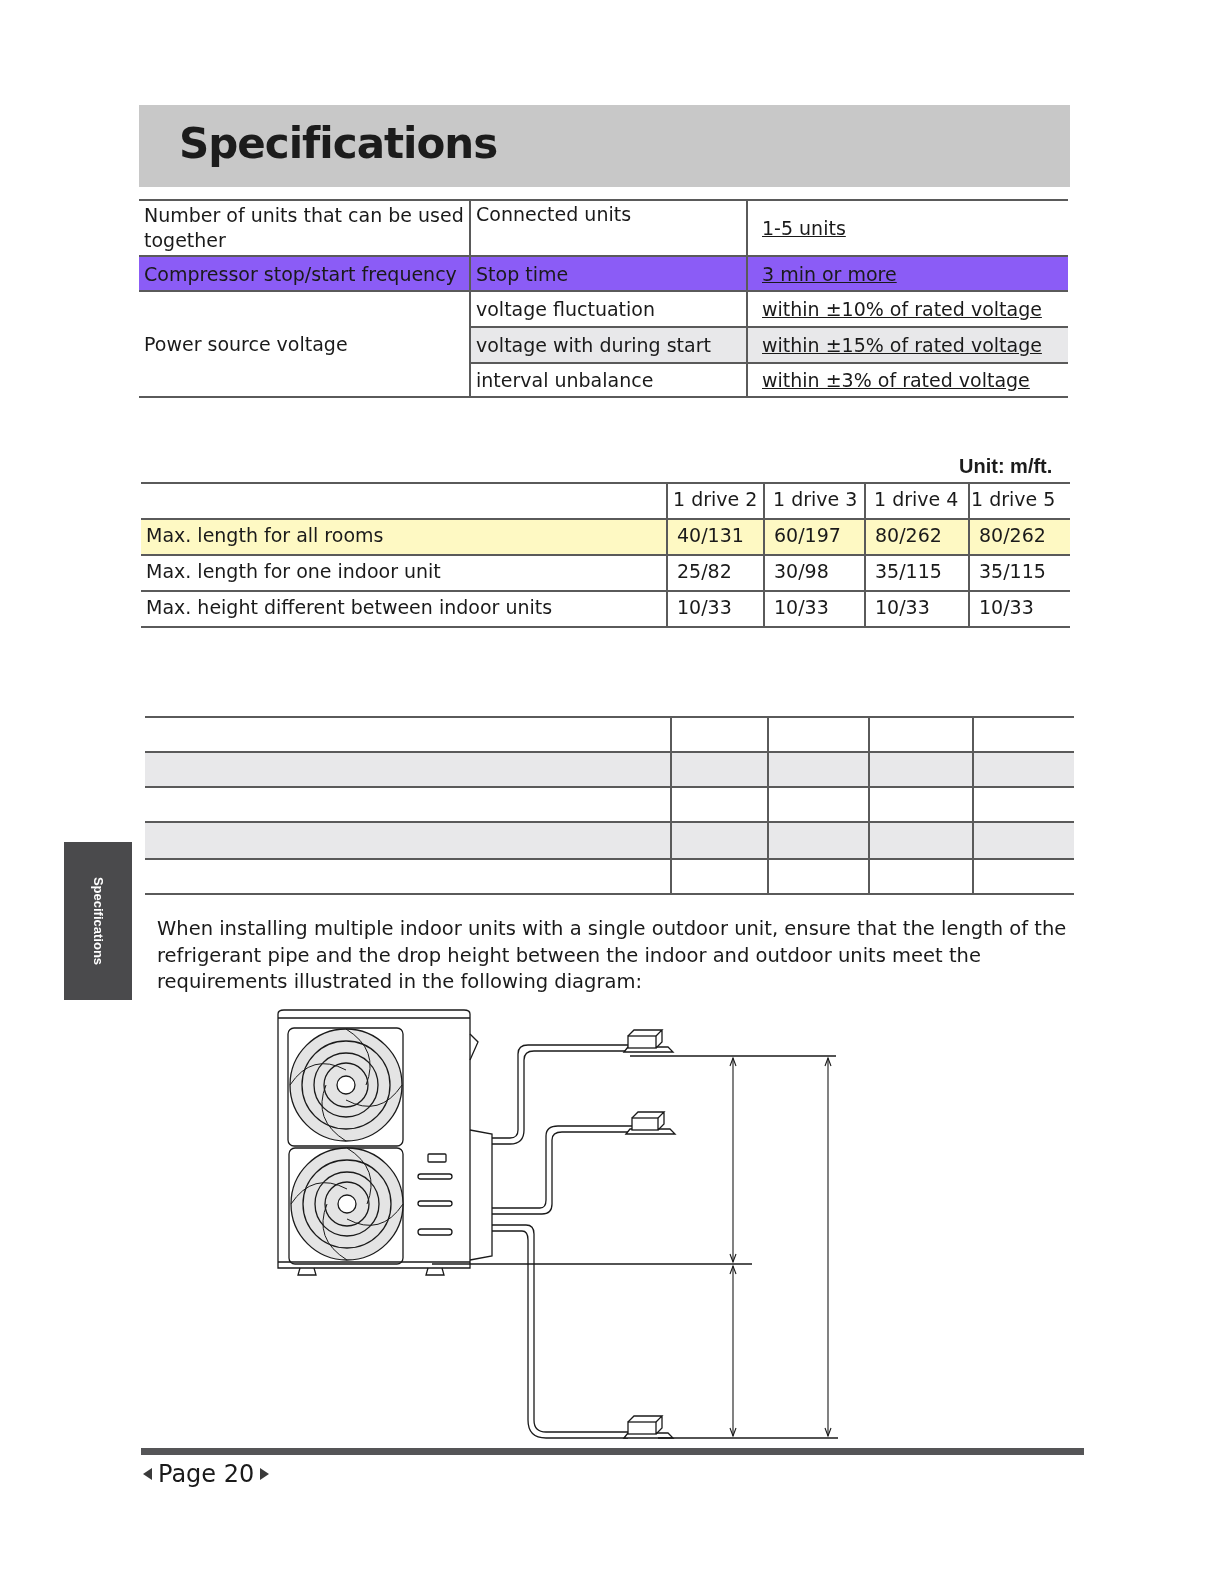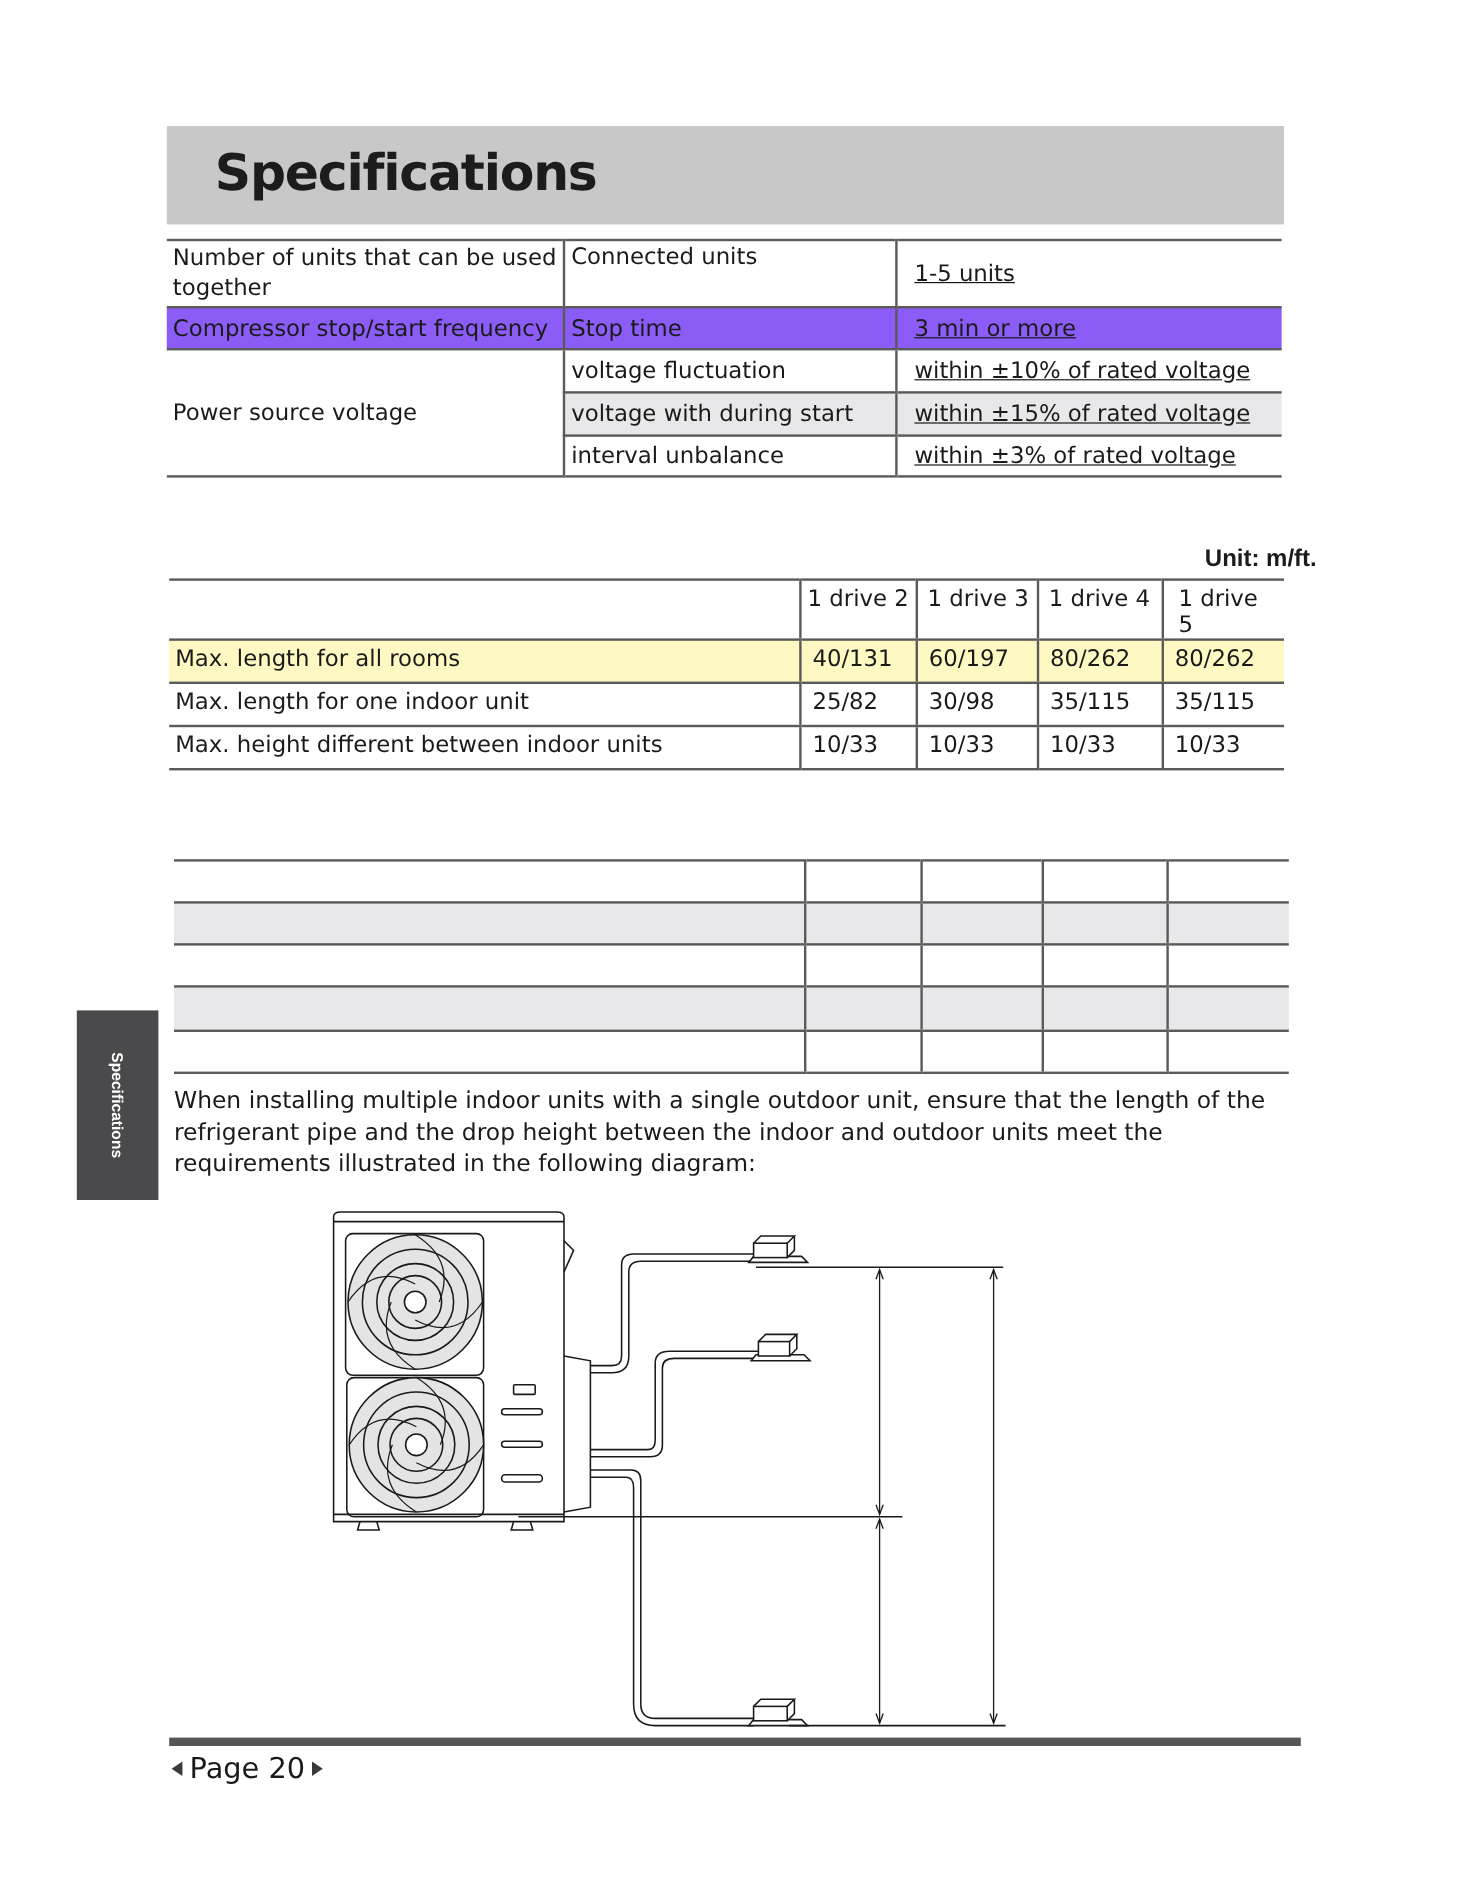--- a/index.html
+++ b/index.html
@@ -12,34 +12,34 @@
     td, th { font-weight: normal; text-align: left; vertical-align: top; padding: 0; }
     
     #t1 { left: 139px; top: 199px; width: 929px; border-top: 2px solid #5a5a5a; border-bottom: 2px solid #5a5a5a; }
     #t1 td { padding: 2px 5px; border-bottom: 2px solid #5a5a5a; }
     #t1 td.c2, #t1 td.c3 { border-left: 2px solid #5a5a5a; }
     #t1 td.c3 { padding-left: 14px; text-decoration: underline; }
     #t1 .shade td { background: #8b5cf6; }
     #t1 td.shade { background: #e8e8ea; }
     #t1 td.mid { vertical-align: middle; }
     
-    .unit-label { position: absolute; left: 1004px; top: 455px; font-family: "Liberation Sans", sans-serif;
+    .unit-label { position: absolute; left: 959px; top: 455px; font-family: "Liberation Sans", sans-serif;
       font-weight: bold; font-size: 20px; color: #1c1c1c; }
     
     #t2 { left: 141px; top: 482px; width: 929px; border-top: 2px solid #5a5a5a; }
     #t2 td { border-bottom: 2px solid #5a5a5a; padding: 4px 5px 0 5px; height: 30px; }
     #t2 td.v { border-left: 2px solid #5a5a5a; padding-left: 9px; }
     #t2 tr.shade td { background: #fef9c3; }
     
     #t3 { left: 145px; top: 716px; width: 929px; border-top: 2px solid #5a5a5a; }
     #t3 td { border-bottom: 2px solid #5a5a5a; height: 33px; }
     #t3 td.v { border-left: 2px solid #5a5a5a; }
     #t3 tr.shade td { background: #e8e8ea; }
     .paragraph { position: absolute; left: 145px; top: 904px; width: 920px; font-size: 19.5px; line-height: 26.5px;
-      color: #1a1a1a; margin: 0; }
+      color: #1a1a1a; margin: 12px; }
     .side-tab { position: absolute; left: 64px; top: 842px; width: 68px; height: 158px; background: #4a4a4c; }
     .side-tab span { position: absolute; left: 34px; top: 79px; transform: translate(-50%, -50%) rotate(90deg);
       color: #ffffff; font-family: "Liberation Sans", sans-serif; font-weight: bold; font-size: 13px; white-space: nowrap; }
     .diagram { position: absolute; left: 270px; top: 1000px; }
     .footer-rule { position: absolute; left: 141px; top: 1448px; width: 943px; height: 7px; background: #555557; }
     .footer { position: absolute; left: 143px; top: 1460px; font-size: 24px; color: #1a1a1a; display: flex; align-items: center; gap: 6px; }
     .tri { display: inline-block; width: 0; height: 0; border-top: 6px solid transparent; border-bottom: 6px solid transparent; }
     .tri.left { border-right: 9px solid #3a3a3a; }
     .tri.right { border-left: 9px solid #3a3a3a; }
   </style>
@@ -92,21 +92,21 @@
       <col style="width:101px">
       <col style="width:104px">
       <col>
     </colgroup>
   <tbody>
       <tr>
     <td></td>
     <td class="v" style="padding-left:5px">1 drive 2</td>
     <td class="v" style="padding-left:8px">1 drive 3</td>
     <td class="v" style="padding-left:8px">1 drive 4</td>
-    <td class="v" style="padding-left:12px">1 drive 5</td>
+    <td class="v" style="padding-left:1px">1 drive 5</td>
   </tr>
   <tr class="shade">
     <td>Max. length for all rooms</td>
     <td class="v">40/131</td>
     <td class="v">60/197</td>
     <td class="v">80/262</td>
     <td class="v">80/262</td>
   </tr>
   <tr>
     <td>Max. length for one indoor unit</td>

